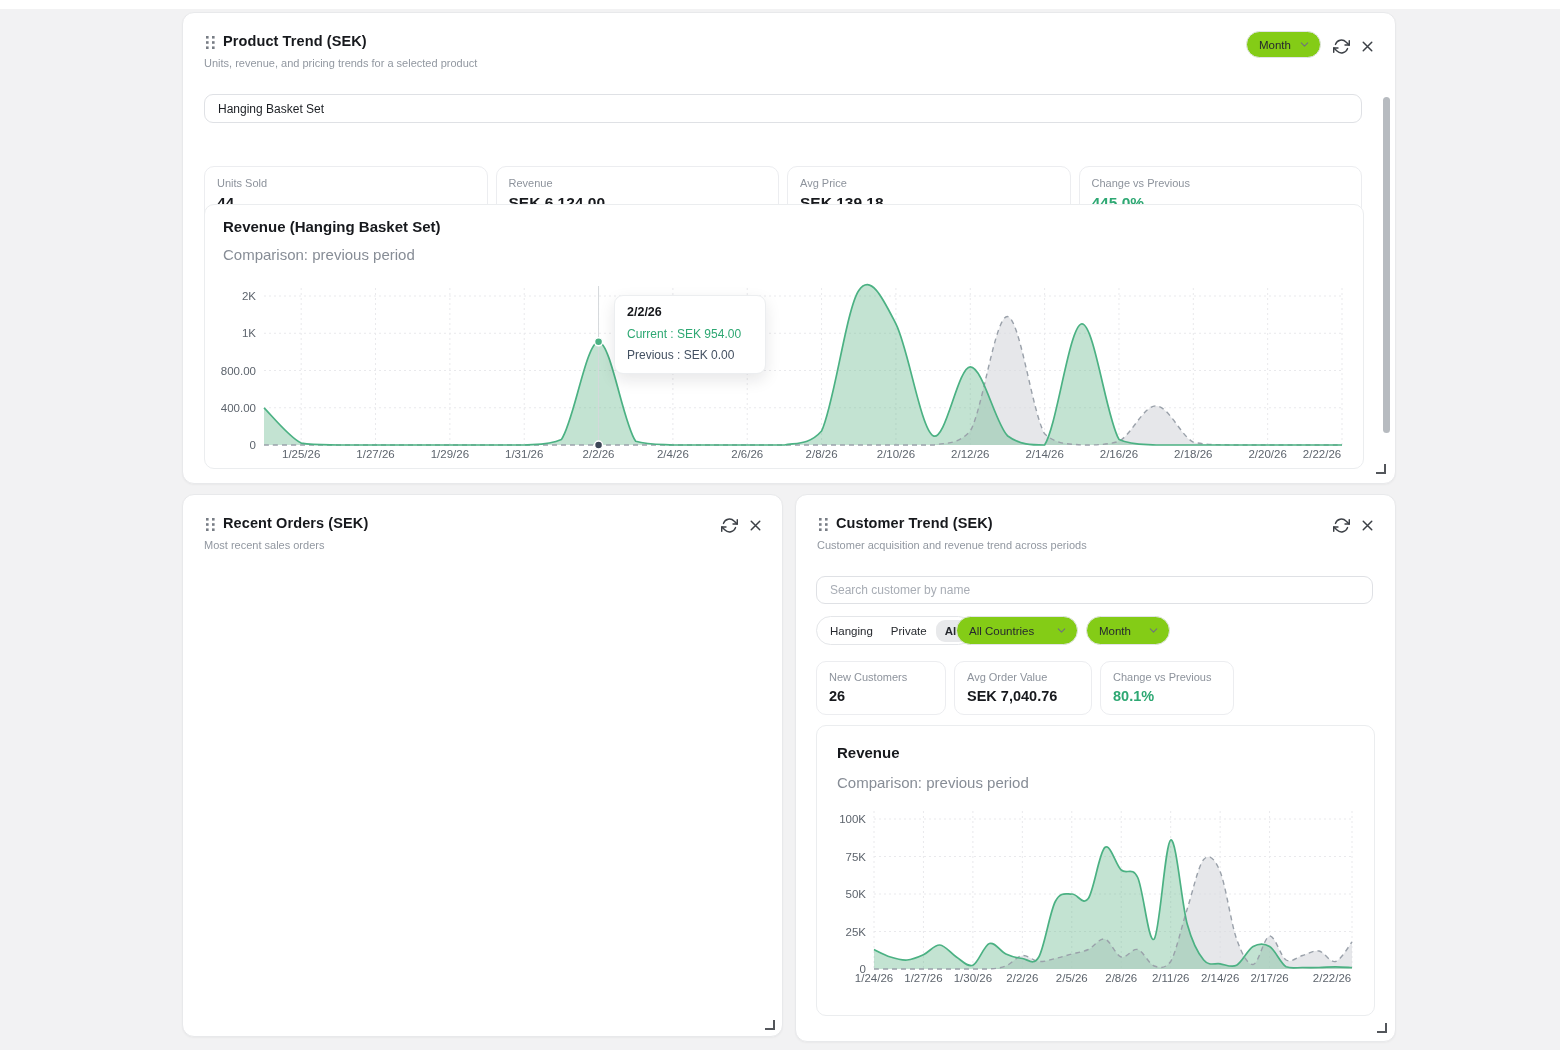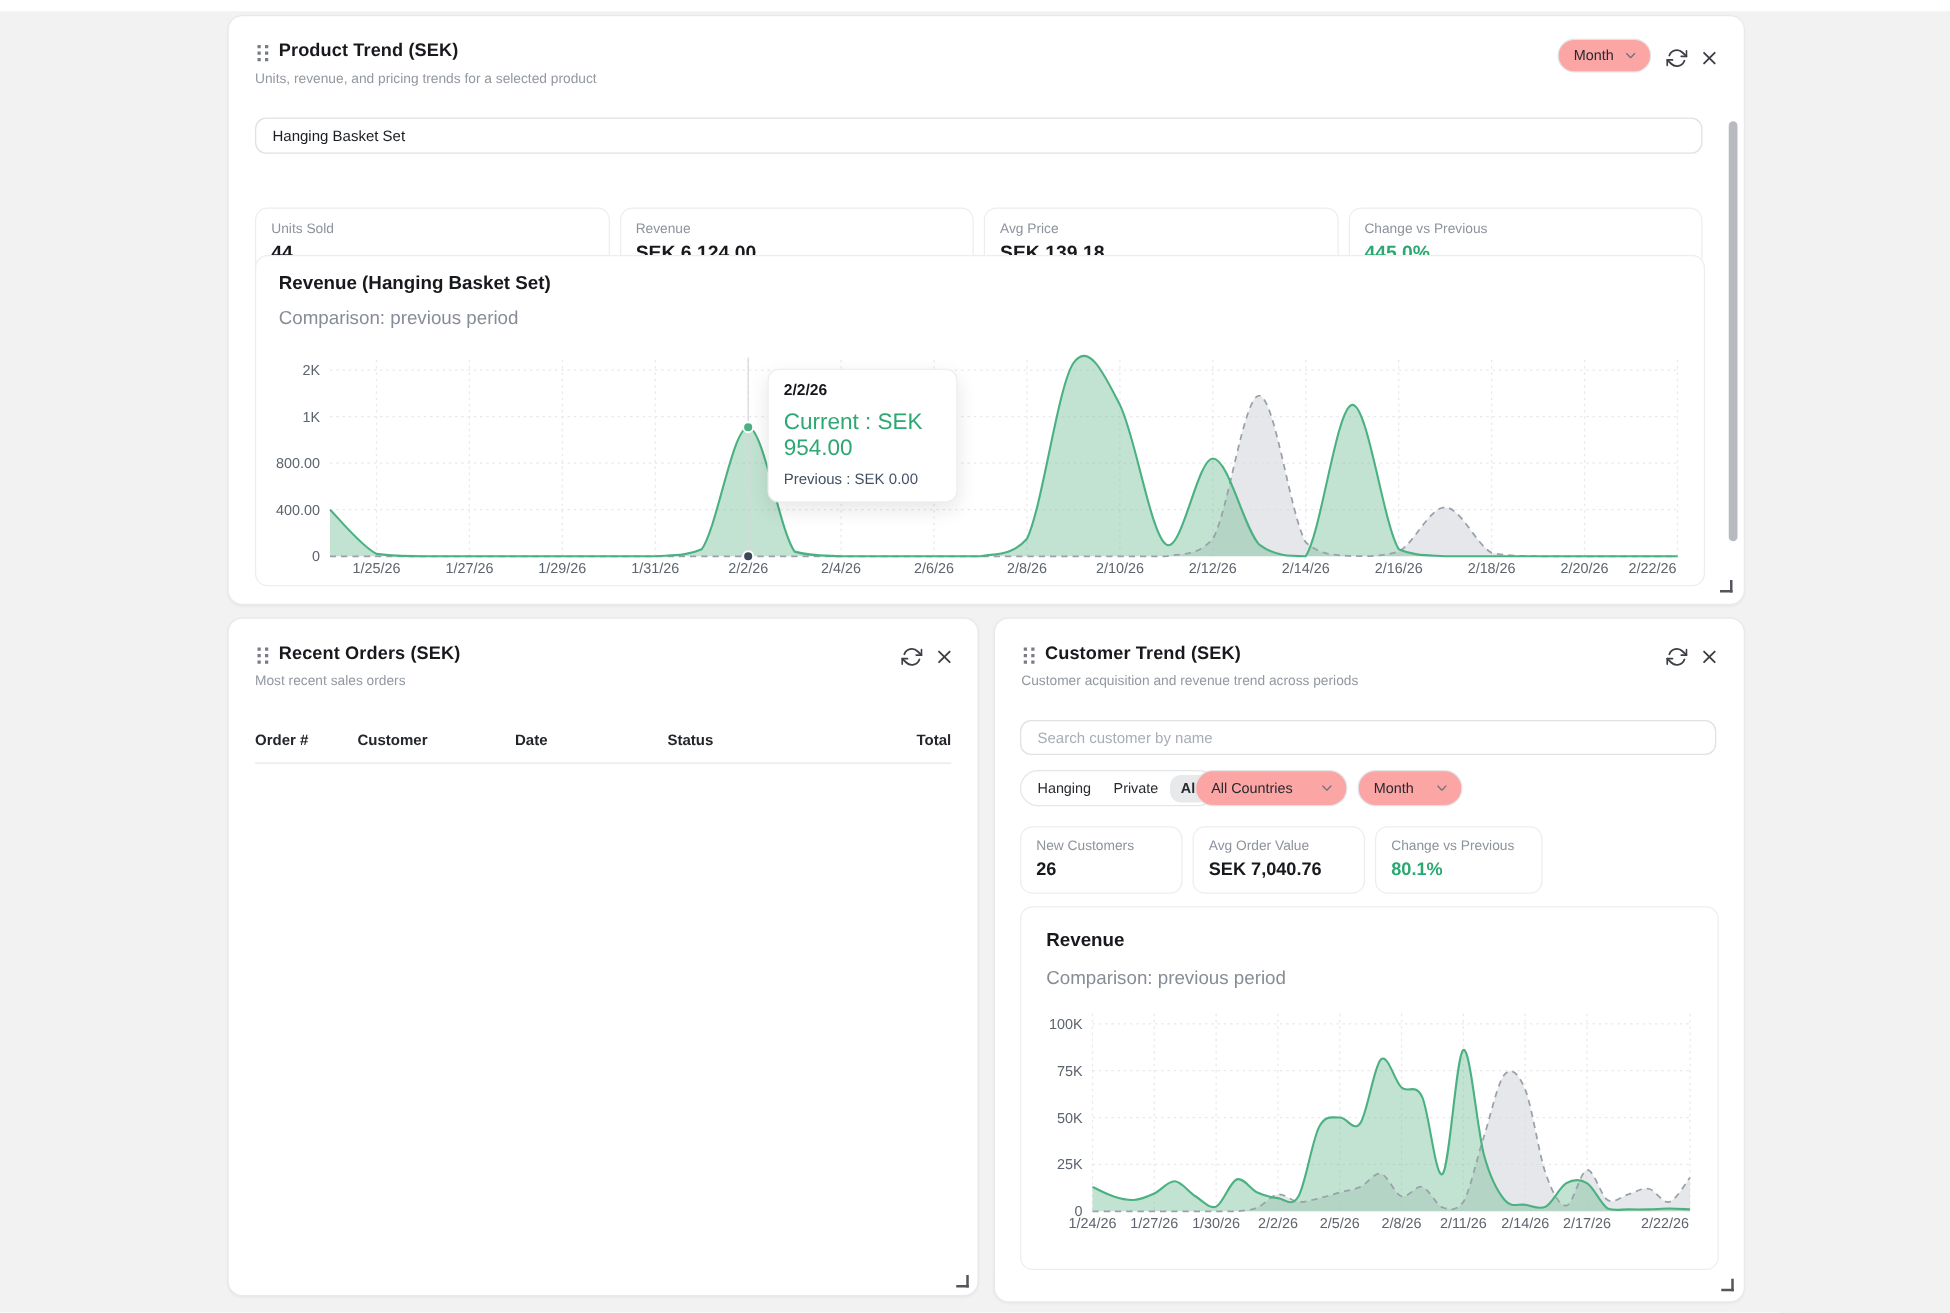--- a/index.html
+++ b/index.html
@@ -15,42 +15,42 @@
   .psub{position:absolute;left:21px;top:44px;margin:0;font-size:11px;color:#9298a1;}
   .iconbtn{position:absolute;width:17px;height:17px;background:none;border:none;padding:0;color:#3c4046;cursor:pointer;}
   .iconbtn svg{width:100%;height:100%;}
   .panel-product .refresh{left:1150px;top:25px;}
   .panel-product .close{left:1176px;top:25px;}
   .panel-orders .refresh{left:538px;top:22px;}
   .panel-orders .close{left:564px;top:22px;}
   .panel-customer .refresh{left:537px;top:22px;}
   .panel-customer .close{left:563px;top:22px;}
   .select{position:absolute;display:flex;align-items:center;justify-content:space-between;border:1px solid #e2e4e8;border-radius:15px;
-    padding:0 9px 0 12px;font-size:11.5px;color:#26292e;background:#fca5a5;cursor:pointer;box-sizing:border-box;}
+    padding:0 9px 0 12px;font-size:11.5px;color:#26292e;background:#84cc16;cursor:pointer;box-sizing:border-box;}
   .select .chev{width:13px;height:13px;color:#6f747c;flex:none;}
   .panel-product .period{left:1063px;top:18px;width:75px;height:27px;}
   .txt-input{position:absolute;border:1px solid #dfe1e5;border-radius:9px;font-size:12px;color:#1b1e23;padding:0 13px;background:#fff;
     box-sizing:border-box;outline:none;font-family:"Liberation Sans",sans-serif;}
   .txt-input::placeholder{color:#a8adb5;}
   .panel-product .product-input{left:21px;top:81px;width:1158px;height:29px;}
   .stats{position:absolute;display:flex;gap:8px;}
   .panel-product .stats{left:21px;top:121px;width:1158px;margin-top:32px;}
   .stat{border:1px solid #ecedf0;border-radius:10px;height:57px;box-sizing:border-box;padding:10px 12px;background:#fff;flex:1;}
   .slabel{font-size:11px;color:#8d939c;margin-bottom:5px;}
   .svalue{font-size:15.5px;font-weight:700;color:#17191d;}
   .svalue.positive{color:var(--accent);}
   .chart-card{position:absolute;border:1px solid #ebedef;border-radius:10px;background:#fff;overflow:hidden;}
   .panel-product .chart-card{left:21px;top:191px;width:1158px;height:263px;}
   .cc-title{position:absolute;left:18px;top:13px;font-size:15px;font-weight:700;color:#17191d;}
   .cc-sub{position:absolute;left:18px;top:41px;font-size:15px;color:#878d96;}
   .chart-card svg{position:absolute;left:0;top:0;}
   .tooltip{position:absolute;left:409px;top:90px;width:126px;background:#fff;border:1px solid #eceef0;border-radius:9px;
     box-shadow:0 6px 16px rgba(20,22,26,.10);padding:9px 12px 11px;z-index:3;}
   .tt-date{font-size:12.5px;font-weight:700;color:#15171b;margin-bottom:8px;}
-  .tt-cur{font-size:18px;color:var(--accent);margin-bottom:7px;}
+  .tt-cur{font-size:12px;color:var(--accent);margin-bottom:7px;}
   .tt-prev{font-size:12px;color:#435061;}
   .vscroll{position:absolute;left:1200px;top:84px;width:7px;height:336px;border-radius:4px;background:#b7bbc0;cursor:pointer;}
   .resize{position:absolute;width:8px;height:8px;border-right:2px solid #53565b;border-bottom:2px solid #53565b;cursor:nwse-resize;}
   .panel-product .resize{right:9px;bottom:9px;}
   .panel-orders .resize{right:7px;bottom:6px;}
   .panel-customer .resize{right:8px;bottom:8px;}
   
   .orders-table{position:absolute;left:21px;top:84px;width:557px;border-collapse:collapse;table-layout:fixed;}
   .orders-table th{font-size:12px;font-weight:700;color:#23262b;text-align:left;padding:6px 0 11px;border-bottom:1px solid #e6e7ea;}
   .orders-table th.num,.orders-table td.num{text-align:right;}
@@ -222,39 +222,20 @@
           <polyline points="1 20 1 14 7 14"></polyline>
           <path d="M3.51 9a9 9 0 0 1 14.85-3.36L23 10M1 14l4.64 4.36A9 9 0 0 0 20.49 15"></path>
         </svg>
     </button>
     <button class="iconbtn close">
       <svg viewBox="0 0 24 24" fill="none" stroke="currentColor" stroke-width="2.1" stroke-linecap="round">
           <path d="M18 6L6 18M6 6l12 12"></path>
         </svg>
     </button>
 
-    <table class="orders-table">
-      <colgroup>
-          <col style="width:82px">
-          <col style="width:126px">
-          <col style="width:122px">
-          <col style="width:124px">
-          <col style="width:103px">
-        </colgroup>
-      <thead>
-        <tr>
-          <th>Order #</th>
-          <th>Customer</th>
-          <th>Date</th>
-          <th>Status</th>
-          <th class="num">Total</th>
-        </tr>
-      </thead>
-      <tbody id="orders-body"></tbody>
-    </table>
     <div class="resize"></div>
   </section>
 
   <section class="panel panel-customer">
     <span class="drag">
       <svg viewBox="0 0 11 15">
           <g fill="#787d85">
             <rect x="1" y="1" width="2.6" height="2.6"></rect>
             <rect x="7" y="1" width="2.6" height="2.6"></rect>
             <rect x="1" y="6.2" width="2.6" height="2.6"></rect>

